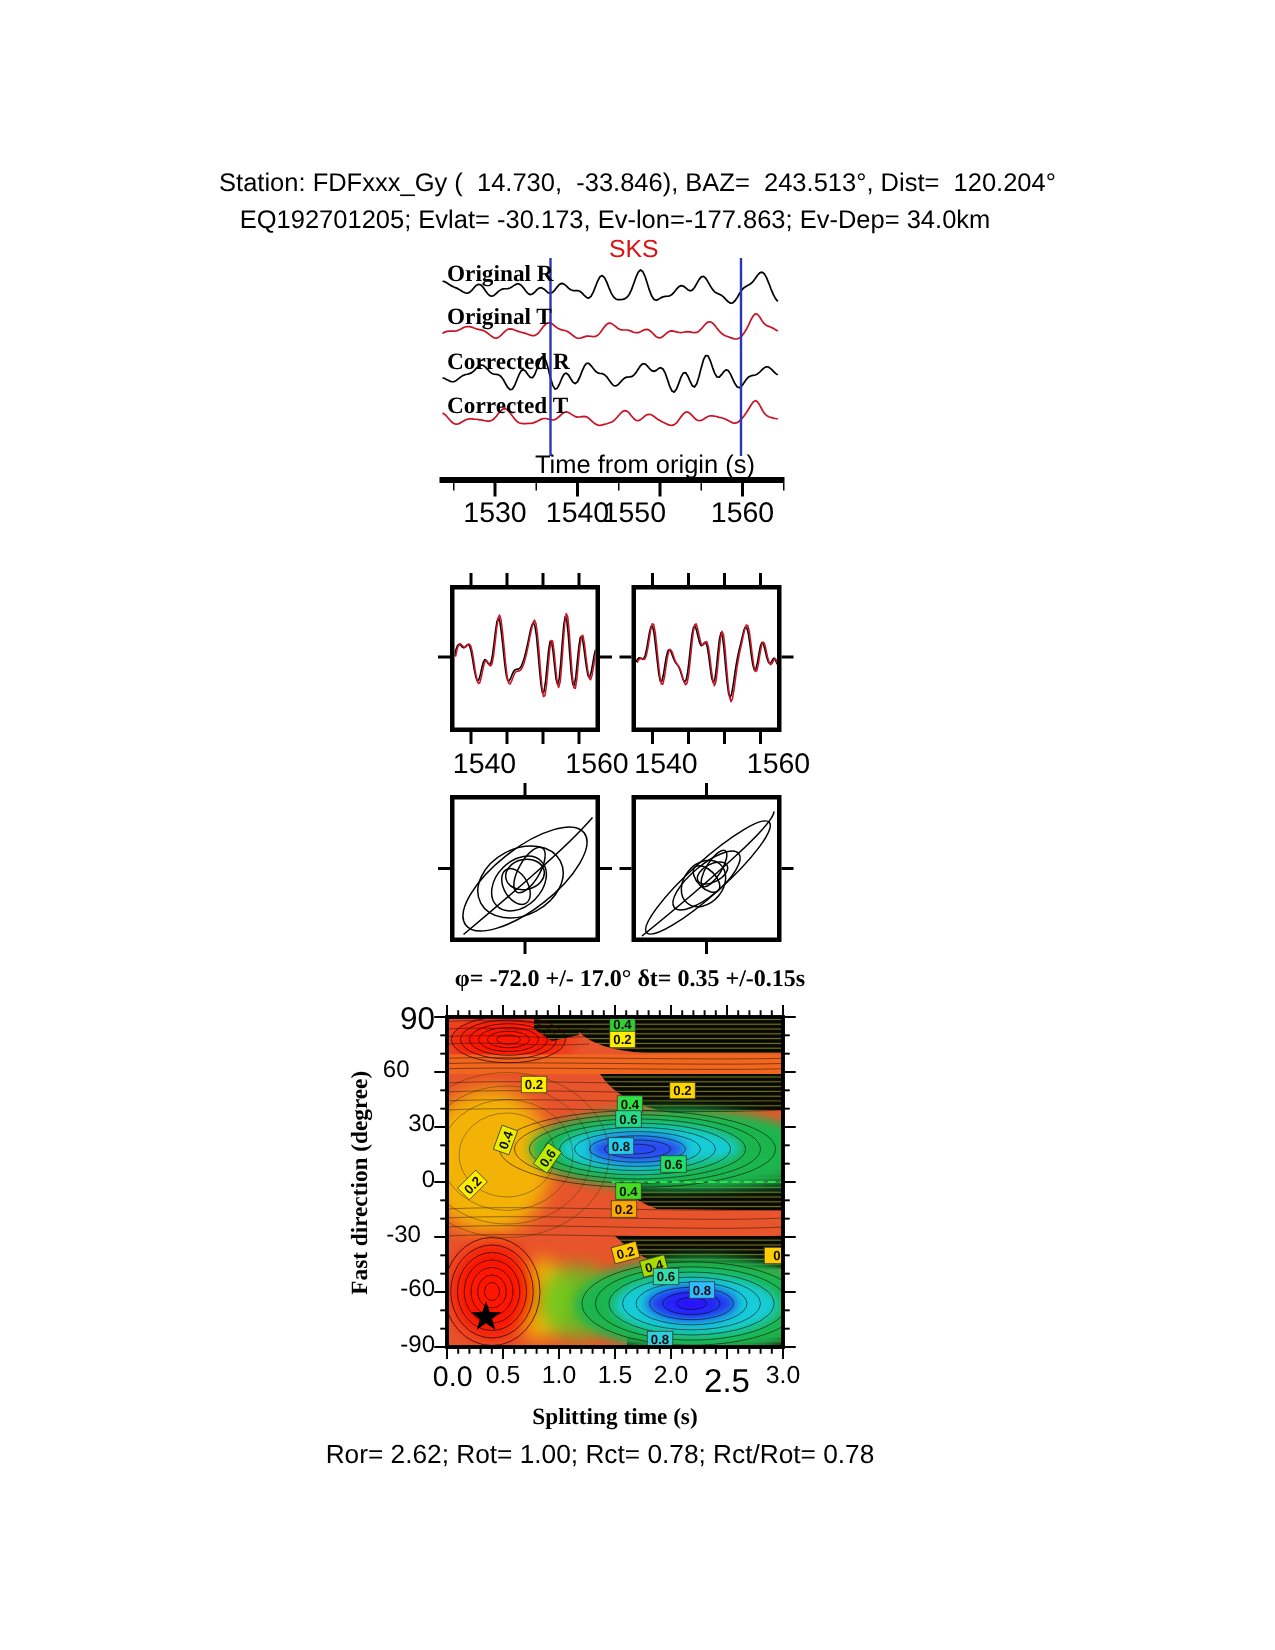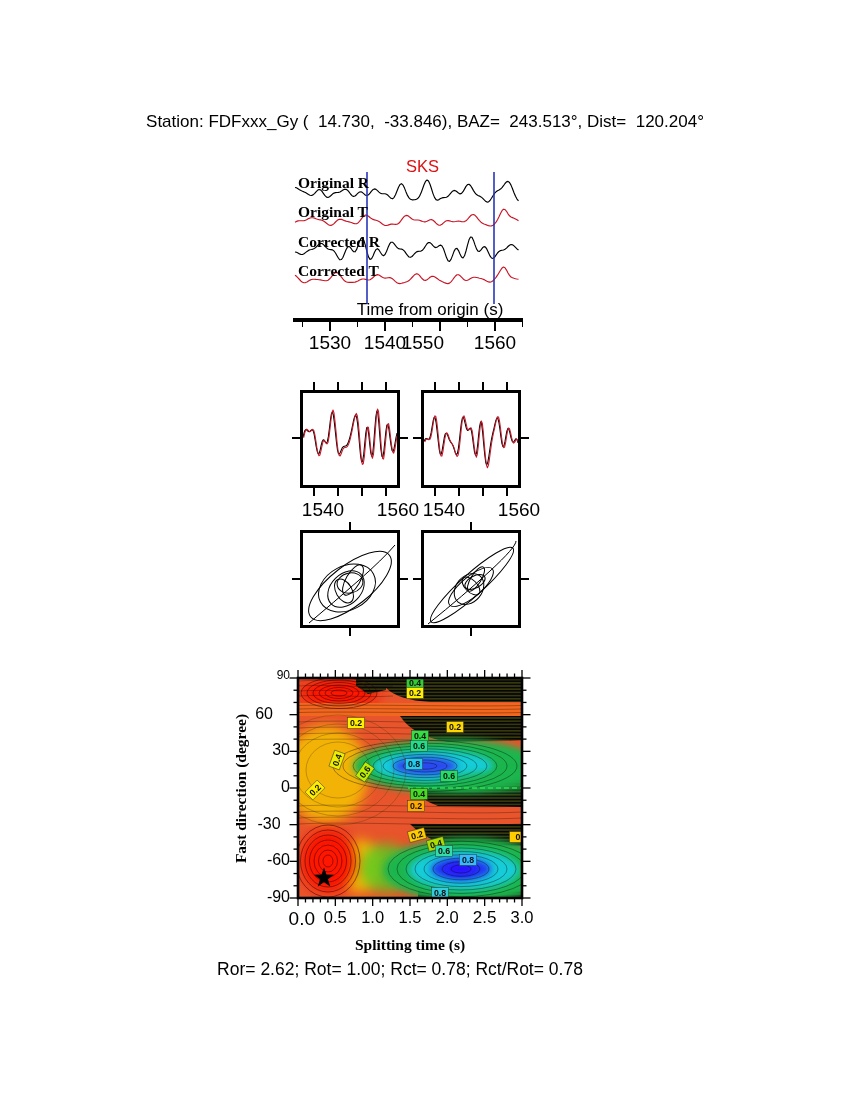--- a/index.html
+++ b/index.html
@@ -19,20 +19,21 @@
   .xlab{font-size:15.5px;text-align:center;}
   .ftr{font-size:17.5px;text-align:center;white-space:pre;}
   svg{display:block;}
 </style>
 </head>
 <body>
 
 <div id="page">
 
   <div class="abs hdr" style="left:125px;top:112px;width:600px;">Station: FDFxxx_Gy (  14.730,  -33.846), BAZ=  243.513°, Dist=  120.204°</div>
+  <div class="abs hdr" style="left:110px;top:137px;width:600px;">EQ192701205; Evlat= -30.173, Ev-lon=-177.863; Ev-Dep= 34.0km</div>
 
   <svg id="wave-svg" class="abs" style="left:290px;top:158px;" width="240" height="150" viewBox="0 0 240 150">
       <polyline points="5.0,29.5 6.5,29.8 8.0,30.7 9.5,31.7 11.0,32.6 12.5,33.3 14.0,33.9 15.5,34.6 17.0,35.5 18.5,36.5 20.0,37.2 21.5,37.5 23.0,36.9 24.5,35.6 26.0,33.8 27.5,32.3 29.0,31.5 30.5,31.9 32.0,33.4 33.5,35.6 35.0,37.7 36.5,39.1 38.0,39.5 39.5,38.8 41.0,37.5 42.5,36.1 44.0,35.1 45.5,34.6 47.0,34.5 48.5,34.4 50.0,34.0 51.5,33.1 53.0,32.1 54.5,31.3 56.0,31.3 57.5,32.2 59.0,33.9 60.5,36.0 62.0,37.7 63.5,38.4 65.0,38.0 66.5,36.7 68.0,35.1 69.5,34.0 71.0,33.8 72.5,34.6 74.0,35.9 75.5,37.2 77.0,37.5 78.5,36.8 80.0,35.2 81.5,33.2 83.0,31.6 84.5,30.9 86.0,31.4 87.5,32.6 89.0,34.1 90.5,35.2 92.0,35.7 93.5,35.7 95.0,35.7 96.5,36.2 98.0,37.3 99.5,38.9 101.0,40.3 102.5,40.8 104.0,39.6 105.5,36.8 107.0,33.0 108.5,29.2 110.0,26.5 111.5,25.7 113.0,27.1 114.5,30.1 116.0,33.9 117.5,37.4 119.0,39.9 120.5,41.3 122.0,41.8 123.5,41.8 125.0,41.6 126.5,41.2 128.0,40.2 129.5,38.3 131.0,35.1 132.5,31.0 134.0,26.8 135.5,23.4 137.0,22.0 138.5,23.0 140.0,26.2 141.5,30.8 143.0,35.6 144.5,39.4 146.0,41.6 147.5,42.2 149.0,41.6 150.5,40.6 152.0,39.9 153.5,39.6 155.0,39.5 156.5,39.2 158.0,38.3 159.5,36.7 161.0,34.8 162.5,33.2 164.0,32.4 165.5,32.7 167.0,33.8 168.5,35.1 170.0,35.9 171.5,35.4 173.0,33.7 174.5,31.1 176.0,28.4 177.5,26.6 179.0,26.3 180.5,27.5 182.0,29.9 183.5,32.6 185.0,34.9 186.5,36.6 188.0,37.5 189.5,38.1 191.0,38.9 192.5,40.1 194.0,41.7 195.5,43.2 197.0,44.1 198.5,43.9 200.0,42.5 201.5,40.3 203.0,37.7 204.5,35.4 206.0,33.8 207.5,32.8 209.0,32.0 210.5,31.1 212.0,29.7 213.5,27.7 215.0,25.5 216.5,23.9 218.0,23.4 219.5,24.5 221.0,27.1 222.5,30.7 224.0,34.7 225.5,38.3 227.0,41.1 228.5,42.9" fill="none" stroke="#000000" stroke-width="1.15" stroke-linejoin="round"></polyline>
       <polyline points="5.0,64.3 6.5,63.4 8.0,62.9 9.5,62.7 11.0,62.7 12.5,62.8 14.0,62.6 15.5,62.2 17.0,61.5 18.5,60.6 20.0,60.0 21.5,59.7 23.0,59.7 24.5,60.1 26.0,60.7 27.5,61.2 29.0,61.6 30.5,61.9 32.0,62.3 33.5,63.0 35.0,64.0 36.5,65.2 38.0,66.4 39.5,67.3 41.0,67.4 42.5,66.8 44.0,65.6 45.5,64.0 47.0,62.6 48.5,61.6 50.0,61.2 51.5,61.4 53.0,62.0 54.5,62.6 56.0,63.1 57.5,63.5 59.0,63.9 60.5,64.3 62.0,64.8 63.5,65.4 65.0,65.8 66.5,65.7 68.0,64.9 69.5,63.4 71.0,61.4 72.5,59.4 74.0,57.9 75.5,57.1 77.0,57.3 78.5,58.2 80.0,59.5 81.5,60.6 83.0,61.4 84.5,61.9 86.0,62.2 87.5,62.7 89.0,63.4 90.5,64.5 92.0,65.7 93.5,66.8 95.0,67.5 96.5,67.5 98.0,67.1 99.5,66.6 101.0,66.1 102.5,66.0 104.0,66.2 105.5,66.4 107.0,66.3 108.5,65.5 110.0,64.0 111.5,61.9 113.0,59.8 114.5,58.2 116.0,57.4 117.5,57.6 119.0,58.6 120.5,59.8 122.0,61.0 123.5,61.7 125.0,62.0 126.5,62.0 128.0,62.0 129.5,62.3 131.0,62.9 132.5,63.5 134.0,63.8 135.5,63.8 137.0,63.2 138.5,62.4 140.0,61.7 141.5,61.6 143.0,62.2 144.5,63.5 146.0,65.1 147.5,66.5 149.0,67.2 150.5,67.1 152.0,66.2 153.5,64.9 155.0,63.6 156.5,62.8 158.0,62.6 159.5,62.9 161.0,63.3 162.5,63.6 164.0,63.7 165.5,63.5 167.0,63.2 168.5,63.1 170.0,63.2 171.5,63.6 173.0,63.8 174.5,63.6 176.0,62.8 177.5,61.3 179.0,59.5 180.5,57.8 182.0,56.7 183.5,56.5 185.0,57.3 186.5,58.9 188.0,60.9 189.5,62.7 191.0,64.2 192.5,65.3 194.0,66.0 195.5,66.5 197.0,67.1 198.5,67.6 200.0,68.0 201.5,67.9 203.0,67.3 204.5,66.0 206.0,64.1 207.5,61.7 209.0,58.7 210.5,55.5 212.0,52.7 213.5,51.2 215.0,51.5 216.5,53.3 218.0,55.8 219.5,57.8 221.0,59.0 222.5,59.6 224.0,60.2 225.5,60.9 227.0,61.8 228.5,62.7" fill="none" stroke="#c81425" stroke-width="1.15" stroke-linejoin="round"></polyline>
       <polyline points="5.0,94.0 6.5,94.3 8.0,95.1 9.5,95.9 11.0,96.5 12.5,96.5 14.0,95.8 15.5,94.6 17.0,93.4 18.5,92.4 20.0,91.8 21.5,91.5 23.0,91.1 24.5,90.4 26.0,89.2 27.5,87.6 29.0,86.2 30.5,85.4 32.0,85.5 33.5,86.6 35.0,88.2 36.5,89.9 38.0,91.0 39.5,91.5 41.0,91.6 42.5,91.9 44.0,93.0 45.5,95.0 47.0,97.7 48.5,100.3 50.0,101.8 51.5,101.5 53.0,99.2 54.5,95.5 56.0,91.8 57.5,89.1 59.0,88.4 60.5,89.6 62.0,91.8 63.5,93.6 65.0,93.8 66.5,91.7 68.0,87.8 69.5,83.4 71.0,80.3 72.5,79.9 74.0,82.7 75.5,87.9 77.0,94.0 78.5,98.9 80.0,101.4 81.5,100.8 83.0,98.0 84.5,94.3 86.0,91.5 87.5,90.7 89.0,92.0 90.5,94.5 92.0,96.8 93.5,97.7 95.0,96.5 96.5,93.5 98.0,89.6 99.5,86.2 101.0,84.2 102.5,84.2 104.0,85.7 105.5,87.7 107.0,89.5 108.5,90.6 110.0,91.0 111.5,91.1 113.0,91.8 114.5,93.2 116.0,95.3 117.5,97.4 119.0,99.0 120.5,99.3 122.0,98.5 123.5,96.9 125.0,95.2 126.5,93.9 128.0,93.4 129.5,93.3 131.0,93.1 132.5,92.2 134.0,90.4 135.5,88.0 137.0,85.8 138.5,84.5 140.0,84.6 141.5,85.9 143.0,87.7 144.5,89.1 146.0,89.6 147.5,88.9 149.0,87.7 150.5,87.1 152.0,88.0 153.5,90.8 155.0,95.1 156.5,99.6 158.0,102.7 159.5,103.4 161.0,101.4 162.5,97.6 164.0,93.4 165.5,90.7 167.0,90.4 168.5,92.6 170.0,96.1 171.5,99.1 173.0,100.0 174.5,97.8 176.0,93.0 177.5,87.1 179.0,81.8 180.5,79.0 182.0,79.3 183.5,82.4 185.0,86.9 186.5,90.9 188.0,93.3 189.5,93.4 191.0,91.8 192.5,89.8 194.0,88.6 195.5,89.1 197.0,91.4 198.5,94.7 200.0,97.9 201.5,100.0 203.0,100.4 204.5,99.3 206.0,97.2 207.5,95.0 209.0,93.4 210.5,92.6 212.0,92.3 213.5,92.0 215.0,91.3 216.5,90.1 218.0,88.5 219.5,87.2 221.0,86.5 222.5,86.8 224.0,87.9 225.5,89.4 227.0,90.9 228.5,91.9" fill="none" stroke="#000000" stroke-width="1.15" stroke-linejoin="round"></polyline>
       <polyline points="5.0,117.3 6.5,118.3 8.0,119.8 9.5,121.5 11.0,123.2 12.5,124.3 14.0,124.8 15.5,124.6 17.0,123.9 18.5,123.0 20.0,122.1 21.5,121.5 23.0,121.2 24.5,121.2 26.0,121.4 27.5,121.5 29.0,121.7 30.5,121.9 32.0,122.2 33.5,122.5 35.0,122.8 36.5,122.7 38.0,122.2 39.5,121.0 41.0,119.4 42.5,117.4 44.0,115.7 45.5,114.6 47.0,114.5 48.5,115.4 50.0,117.1 51.5,119.2 53.0,121.2 54.5,122.8 56.0,123.8 57.5,124.3 59.0,124.4 60.5,124.4 62.0,124.3 63.5,124.3 65.0,124.1 66.5,123.6 68.0,122.9 69.5,122.1 71.0,121.4 72.5,121.0 74.0,121.0 75.5,121.4 77.0,121.8 78.5,122.0 80.0,121.7 81.5,120.8 83.0,119.5 84.5,118.1 86.0,117.0 87.5,116.6 89.0,117.0 90.5,117.9 92.0,118.9 93.5,119.7 95.0,120.1 96.5,120.0 98.0,119.7 99.5,119.6 101.0,119.9 102.5,120.8 104.0,122.2 105.5,123.6 107.0,124.7 108.5,125.4 110.0,125.6 111.5,125.3 113.0,124.9 114.5,124.5 116.0,124.0 117.5,123.5 119.0,122.6 120.5,121.2 122.0,119.5 123.5,117.8 125.0,116.4 126.5,115.7 128.0,116.1 129.5,117.4 131.0,119.3 132.5,121.0 134.0,122.2 135.5,122.4 137.0,121.8 138.5,120.6 140.0,119.3 141.5,118.4 143.0,118.2 144.5,118.7 146.0,119.7 147.5,120.8 149.0,121.9 150.5,122.7 152.0,123.5 153.5,124.2 155.0,124.9 156.5,125.4 158.0,125.6 159.5,125.1 161.0,123.9 162.5,122.0 164.0,119.9 165.5,118.0 167.0,116.8 168.5,116.7 170.0,117.6 171.5,119.1 173.0,120.7 174.5,122.0 176.0,122.5 177.5,122.3 179.0,121.5 180.5,120.5 182.0,119.7 183.5,119.2 185.0,119.2 186.5,119.5 188.0,119.8 189.5,120.2 191.0,120.5 192.5,121.0 194.0,121.6 195.5,122.4 197.0,123.2 198.5,123.9 200.0,124.1 201.5,123.7 203.0,122.7 204.5,121.1 206.0,119.3 207.5,117.2 209.0,114.8 210.5,112.3 212.0,110.1 213.5,109.1 215.0,109.8 216.5,112.1 218.0,115.0 219.5,117.4 221.0,119.0 222.5,119.8 224.0,120.3 225.5,120.7 227.0,121.0 228.5,121.2" fill="none" stroke="#c81425" stroke-width="1.15" stroke-linejoin="round"></polyline>
       <line x1="77" y1="14" x2="77" y2="146" stroke="#2936b8" stroke-width="1.6"></line>
       <line x1="204" y1="14" x2="204" y2="146" stroke="#2936b8" stroke-width="1.6"></line>
     </svg>
   <div class="abs sks" style="left:406px;top:157px;">SKS</div>
@@ -81,20 +82,21 @@
         <ellipse cx="48" cy="52" rx="55" ry="11" transform="rotate(-42 48 52)" fill="none" stroke="#000" stroke-width="1"></ellipse>
         <ellipse cx="47" cy="54" rx="28" ry="10" transform="rotate(-40 47 54)" fill="none" stroke="#000" stroke-width="1"></ellipse>
         <ellipse cx="45" cy="56" rx="17" ry="13" transform="rotate(-50 45 56)" fill="none" stroke="#000" stroke-width="1"></ellipse>
         <ellipse cx="51" cy="49" rx="11" ry="6" transform="rotate(-28 51 49)" fill="none" stroke="#000" stroke-width="1"></ellipse>
         <ellipse cx="47" cy="53" rx="6" ry="11" transform="rotate(-45 47 53)" fill="none" stroke="#000" stroke-width="1"></ellipse>
         <ellipse cx="52" cy="46" rx="14" ry="5" transform="rotate(-58 52 46)" fill="none" stroke="#000" stroke-width="1"></ellipse>
         <path d="M4,91 Q 40,62 66,38 T 92,8" fill="none" stroke="#000" stroke-width="1"></path>
       </svg>
   </div>
 
+  <div class="abs serifb phi" style="left:270px;top:644px;width:300px;">φ= -72.0 +/- 17.0° δt= 0.35 +/-0.15s</div>
   <svg id="contour-svg" class="abs" style="left:250px;top:640px;" width="300" height="290" viewBox="0 0 300 290">
       <defs>
         <filter id="f4" x="-60%" y="-60%" width="220%" height="220%">
           <feGaussianBlur stdDeviation="3.5"></feGaussianBlur>
         </filter>
         <filter id="f6" x="-60%" y="-60%" width="220%" height="220%">
           <feGaussianBlur stdDeviation="6"></feGaussianBlur>
         </filter>
         <pattern id="hat" width="5" height="3.2" patternUnits="userSpaceOnUse">
           <rect width="5" height="3.2" fill="#070707"></rect>
@@ -393,27 +395,27 @@
     <div class="abs" style="left: 413px; top: 437.2px; width: 8px; height: 1.5px; background: rgb(0, 0, 0);"></div>
     <div class="abs" style="left: 521px; top: 437.2px; width: 8px; height: 1.5px; background: rgb(0, 0, 0);"></div>
     <div class="abs" style="left: 349.2px; top: 522px; width: 1.5px; height: 8px; background: rgb(0, 0, 0);"></div>
     <div class="abs" style="left: 349.2px; top: 628px; width: 1.5px; height: 8px; background: rgb(0, 0, 0);"></div>
     <div class="abs" style="left: 292px; top: 578.2px; width: 8px; height: 1.5px; background: rgb(0, 0, 0);"></div>
     <div class="abs" style="left: 400px; top: 578.2px; width: 8px; height: 1.5px; background: rgb(0, 0, 0);"></div>
     <div class="abs" style="left: 470.2px; top: 522px; width: 1.5px; height: 8px; background: rgb(0, 0, 0);"></div>
     <div class="abs" style="left: 470.2px; top: 628px; width: 1.5px; height: 8px; background: rgb(0, 0, 0);"></div>
     <div class="abs" style="left: 413px; top: 578.2px; width: 8px; height: 1.5px; background: rgb(0, 0, 0);"></div>
     <div class="abs" style="left: 521px; top: 578.2px; width: 8px; height: 1.5px; background: rgb(0, 0, 0);"></div>
-    <div class="abs cnum" style="left: 248px; top: 668px; width: 42px; text-align: right; font-size: 12px;">90</div>
+    <div class="abs cnum" style="left: 248px; top: 668px; width: 42px; text-align: right; font-size: 21px;">90</div>
     <div class="abs cnum" style="left: 231px; top: 704.667px; width: 42px; text-align: right; font-size: 16px;">60</div>
     <div class="abs cnum" style="left: 248px; top: 741.334px; width: 42px; text-align: right; font-size: 16px;">30</div>
     <div class="abs cnum" style="left: 248px; top: 778.001px; width: 42px; text-align: right; font-size: 16px;">0</div>
     <div class="abs cnum" style="left: 248px; top: 814.668px; width: 42px; text-align: center; font-size: 16px;">-30</div>
     <div class="abs cnum" style="left: 248px; top: 851.335px; width: 42px; text-align: right; font-size: 16px;">-60</div>
     <div class="abs cnum" style="left: 248px; top: 888.002px; width: 42px; text-align: right; font-size: 16px;">-90</div>
     <div class="abs" style="left: 281px; top: 908px; width: 34px; text-align: right; font-size: 19px;">0.0</div>
     <div class="abs" style="left: 318.333px; top: 908px; width: 34px; text-align: center; font-size: 16.5px;">0.5</div>
     <div class="abs" style="left: 355.666px; top: 908px; width: 34px; text-align: center; font-size: 16.5px;">1.0</div>
     <div class="abs" style="left: 392.999px; top: 908px; width: 34px; text-align: center; font-size: 16.5px;">1.5</div>
     <div class="abs" style="left: 430.332px; top: 908px; width: 34px; text-align: center; font-size: 16.5px;">2.0</div>
-    <div class="abs" style="left: 467.665px; top: 908px; width: 34px; text-align: center; font-size: 17px;">2.5</div>
+    <div class="abs" style="left: 467.665px; top: 908px; width: 34px; text-align: center; font-size: 22px;">2.5</div>
     <div class="abs" style="left: 504.998px; top: 908px; width: 34px; text-align: center; font-size: 16.5px;">3.0</div>
   </div>
 
 </body></html>

